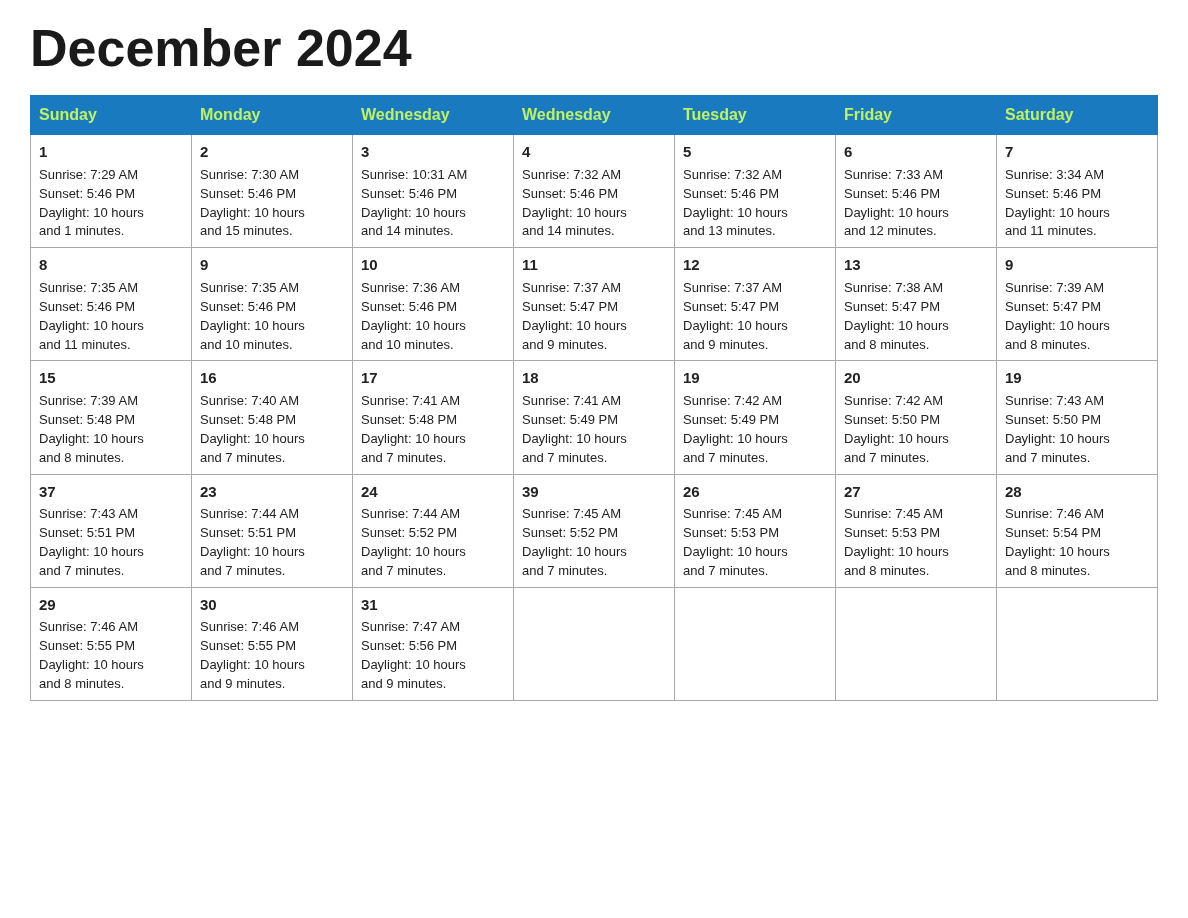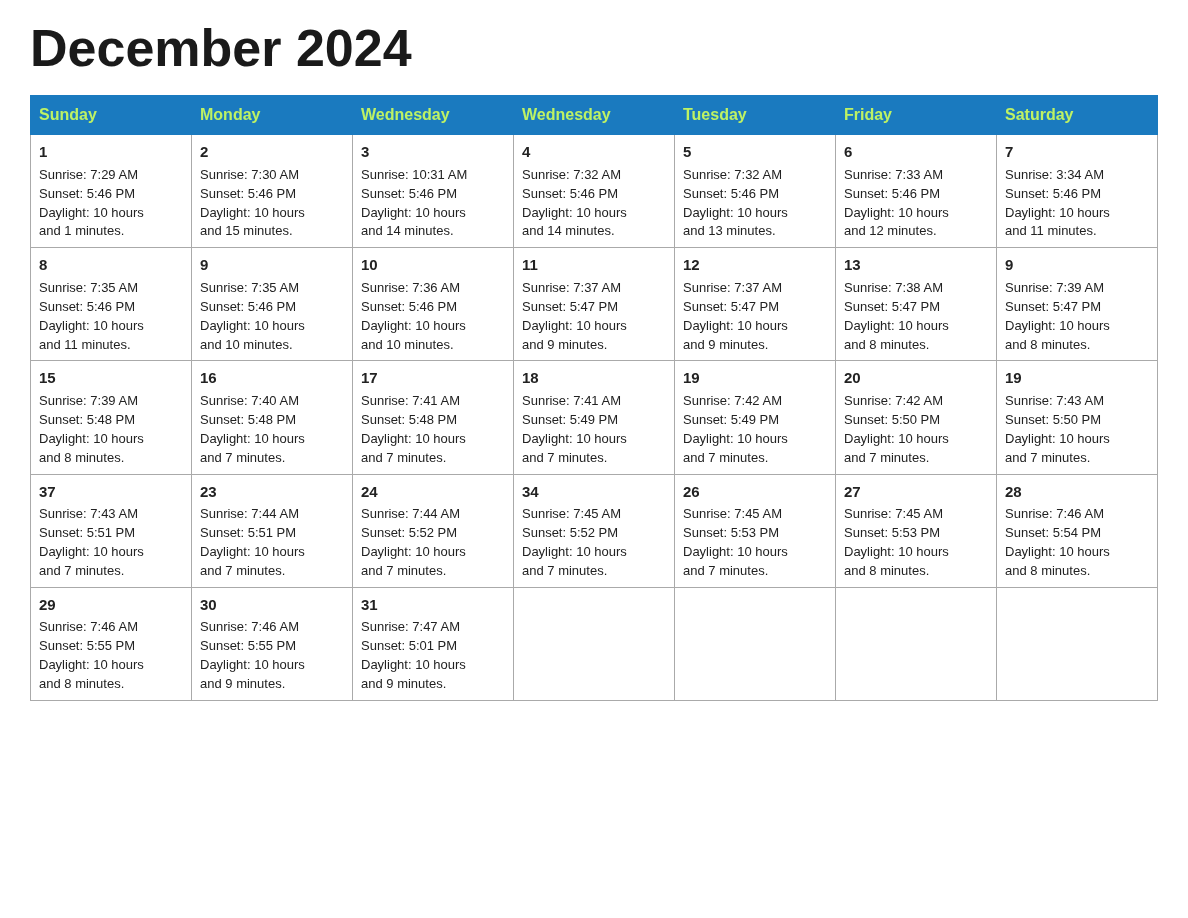--- a/index.html
+++ b/index.html
@@ -282,21 +282,21 @@
         <span>and 7 minutes.</span>
       </td>
         <td>
         <span class="day-num">24</span>
         <span>Sunrise: 7:44 AM</span><br>
         <span>Sunset: 5:52 PM</span><br>
         <span>Daylight: 10 hours</span><br>
         <span>and 7 minutes.</span>
       </td>
         <td>
-        <span class="day-num">34</span>
+        <span class="day-num">39</span>
         <span>Sunrise: 7:45 AM</span><br>
         <span>Sunset: 5:52 PM</span><br>
         <span>Daylight: 10 hours</span><br>
         <span>and 7 minutes.</span>
       </td>
         <td>
         <span class="day-num">26</span>
         <span>Sunrise: 7:45 AM</span><br>
         <span>Sunset: 5:53 PM</span><br>
         <span>Daylight: 10 hours</span><br>
@@ -328,21 +328,21 @@
         <td>
         <span class="day-num">30</span>
         <span>Sunrise: 7:46 AM</span><br>
         <span>Sunset: 5:55 PM</span><br>
         <span>Daylight: 10 hours</span><br>
         <span>and 9 minutes.</span>
       </td>
         <td>
         <span class="day-num">31</span>
         <span>Sunrise: 7:47 AM</span><br>
-        <span>Sunset: 5:01 PM</span><br>
+        <span>Sunset: 5:56 PM</span><br>
         <span>Daylight: 10 hours</span><br>
         <span>and 9 minutes.</span>
       </td>
         <td class="empty-cell"></td>
         <td class="empty-cell"></td>
         <td class="empty-cell"></td>
         <td class="empty-cell"></td>
       </tr>
     </tbody>
 </table>

